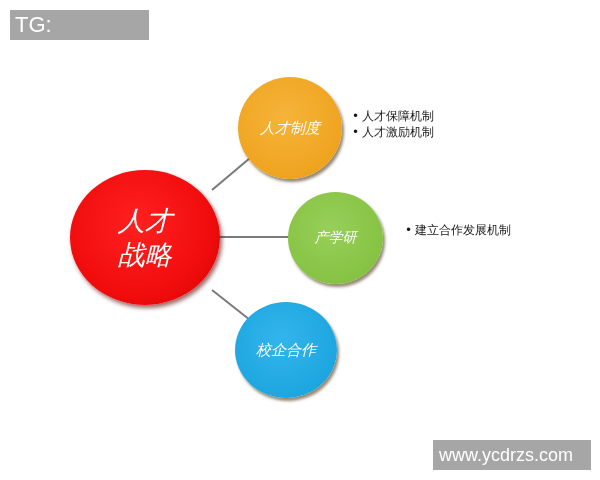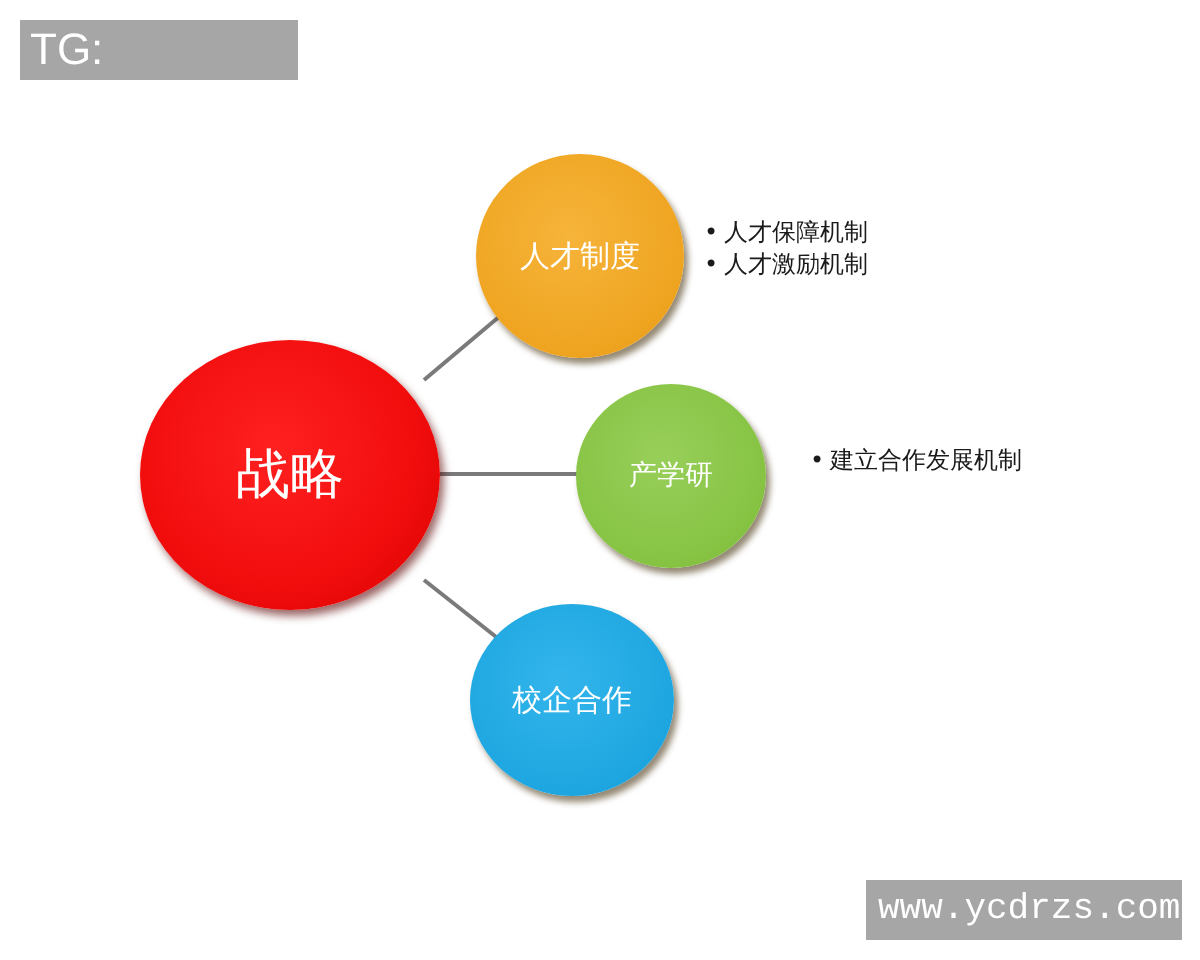--- a/index.html
+++ b/index.html
@@ -1,23 +1,23 @@
 <!DOCTYPE html>
 <html><head>
 <meta charset="utf-8">
 <style>
   html, body { margin:0; padding:0; }
   body { width:600px; height:480px; background:#ffffff; position:relative; overflow:hidden;
          font-family:"DejaVu Sans", sans-serif; }
   .wm { position:absolute; background:#a6a6a6; color:#ffffff; font-family:"Liberation Sans", sans-serif; }
   .wm-top { left:10px; top:10px; width:139px; height:30px; font-size:22px; line-height:30px; padding-left:5px; box-sizing:border-box; }
-  .wm-bottom { left:433px; top:440px; width:158px; height:30px; font-size:18px; line-height:30px; padding-left:6px; box-sizing:border-box;font-family:Liberation Mono, monospace; }
+  .wm-bottom { left:433px; top:440px; width:158px; height:30px; font-size:18px; line-height:30px; padding-left:6px; box-sizing:border-box; }
   svg.lines { position:absolute; left:0; top:0; }
   .circle { position:absolute; border-radius:50%; display:flex; align-items:center; justify-content:center;
-            color:#fff; text-align:center; box-shadow: 2px 3px 3px rgba(60,40,0,0.55); }
+            color:#fff; text-align:center; box-shadow: 2px 3px 3px rgba(60,40,0,0.55); font-style: italic; }
   .c-main { left:70px; top:170px; width:150px; height:135px;
             background: radial-gradient(circle at 45% 40%, #ff2020 0%, #f20d0d 60%, #d40000 100%);
             font-size:27px; line-height:34px; box-shadow: 2px 3px 4px rgba(90,0,0,0.6); }
   .c-orange { left:238px; top:77px; width:104px; height:102px;
               background: radial-gradient(circle at 45% 40%, #f6b43a 0%, #efa420 70%, #e0951a 100%);
               font-size:15px; }
   .c-green { left:288px; top:192px; width:95px; height:92px;
              background: radial-gradient(circle at 45% 40%, #98cf5a 0%, #86c343 70%, #76b333 100%);
              font-size:14px; }
   .c-blue { left:235px; top:302px; width:102px; height:96px;
@@ -36,20 +36,21 @@
 <div class="wm wm-top">TG: MYYJJPP</div>
 
 <svg class="lines" width="600" height="480">
   <line x1="212" y1="190" x2="250" y2="158" stroke="#7a7a7a" stroke-width="2"></line>
   <line x1="220" y1="237" x2="290" y2="237" stroke="#7a7a7a" stroke-width="2"></line>
   <line x1="212" y1="290" x2="250" y2="320" stroke="#7a7a7a" stroke-width="2"></line>
 </svg>
 
 <div class="circle c-main">
   <div>
+    <div>人才</div>
     <div>战略</div>
   </div>
 </div>
 
 <div class="circle c-orange">
   <span>人才制度</span>
 </div>
 <ul class="bullets b-orange">
   <li>人才保障机制</li>
   <li>人才激励机制</li>

